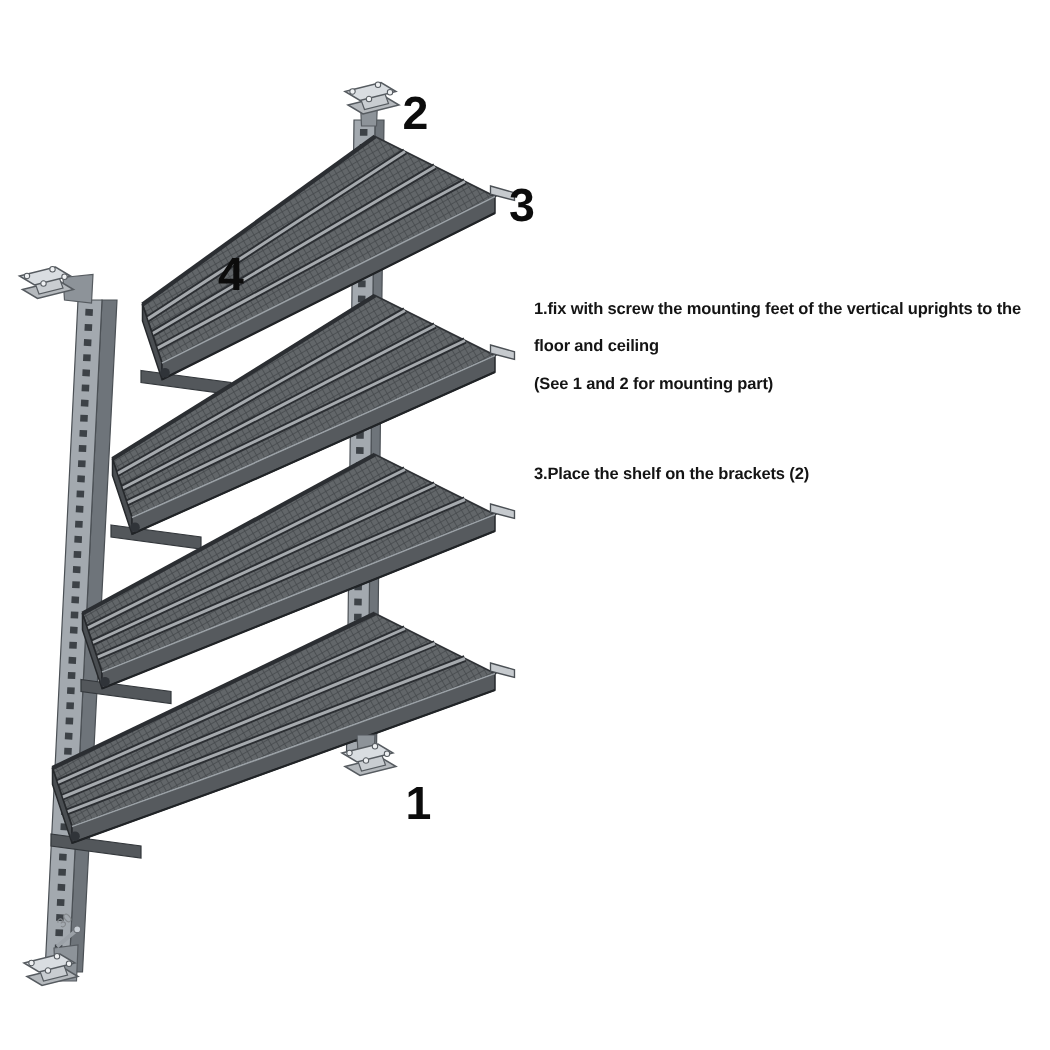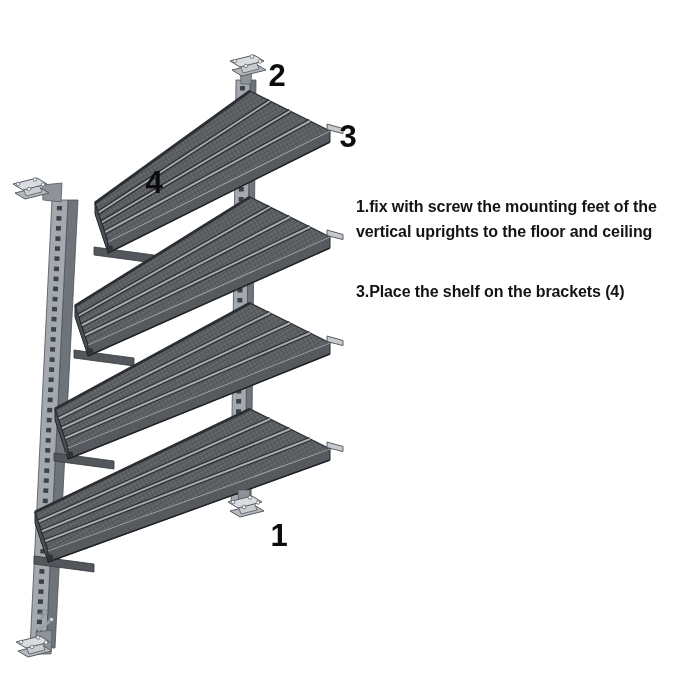--- a/index.html
+++ b/index.html
@@ -12,21 +12,21 @@
     font-family: "Liberation Sans", sans-serif;
   }
   .stage svg { position: absolute; left: 0; top: 0; }
   .instructions {
     position: absolute;
     left: 356px;
     top: 194px;
     width: 344px;
     color: #141414;
     font-weight: bold;
-    font-size: 16px;
+    font-size: 11px;
     line-height: 25px;
     letter-spacing: -0.1px;
   }
   .step { margin: 0 0 25px 0; }
   .step.gap-lg { margin-bottom: 35px; }
   .callout-text {
     font-family: "Liberation Sans", sans-serif;
     font-weight: bold;
     font-size: 31px;
   }
@@ -162,18 +162,19 @@
 
     <text class="callout-text" x="279" y="546" text-anchor="middle" fill="#0c0c0c">1</text>
     <text class="callout-text" x="277" y="86" text-anchor="middle" fill="#0c0c0c">2</text>
     <text class="callout-text" x="348" y="147" text-anchor="middle" fill="#0c0c0c">3</text>
     <text class="callout-text" x="154" y="193" text-anchor="middle" fill="#0c0c0c">4</text>
   </svg>
 
   <div class="instructions">
     <div class="step gap-lg">
       <div>1.fix with screw the mounting feet of the vertical uprights to the floor and ceiling</div>
+      <div>(See 1 and 2 for mounting part)</div>
     </div>
     <div class="step">
-      <div>3.Place the shelf on the brackets (4)</div>
+      <div>3.Place the shelf on the brackets (2)</div>
     </div>
   </div>
 </div>
 
 </body></html>

